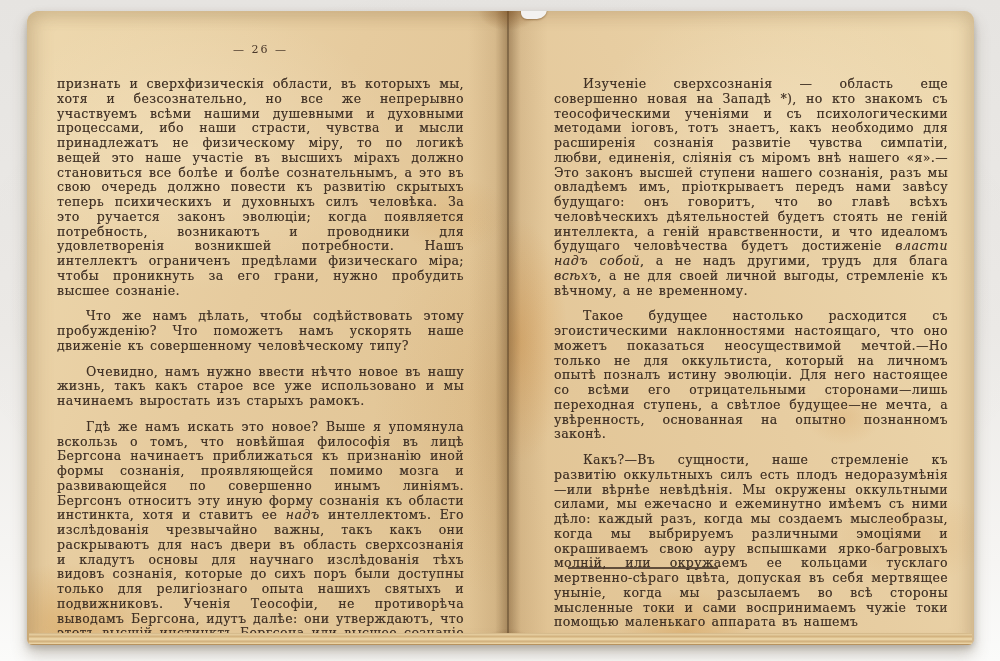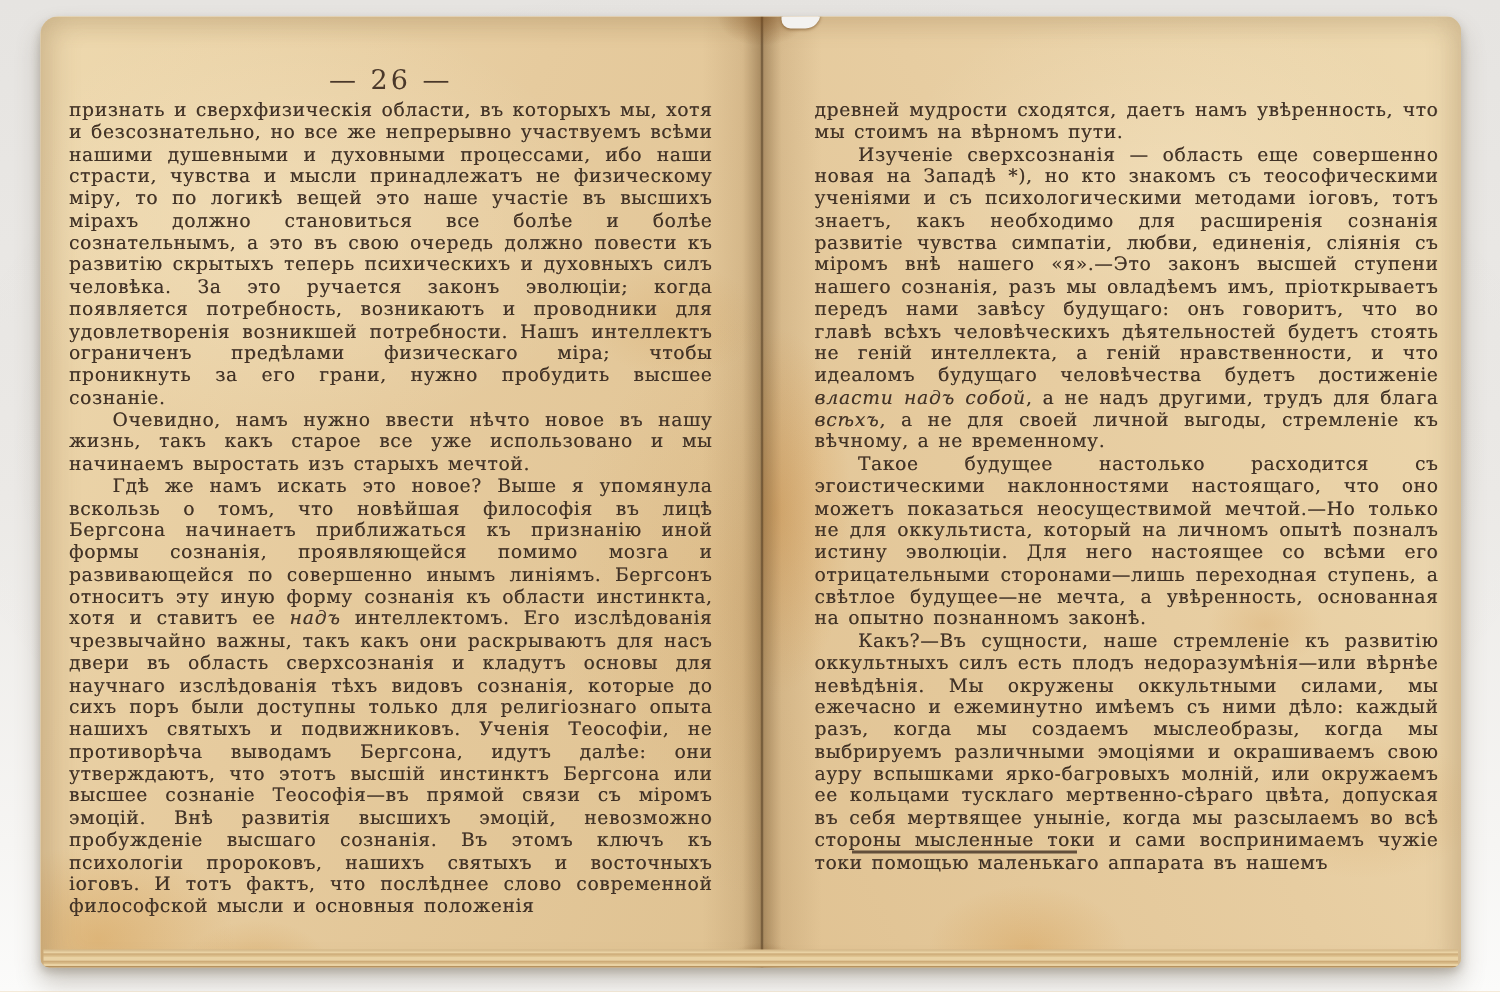--- a/index.html
+++ b/index.html
@@ -59,33 +59,33 @@
   }
   .bottom-edges{
     position:absolute;left:2px;right:2px;bottom:0;height:11px;
     background:
       linear-gradient(180deg, rgba(150,110,60,0.30) 0%, rgba(150,110,60,0) 18%),
       repeating-linear-gradient(180deg,#e9d2a4 0px,#e9d2a4 2px,#cdab78 3px,#e3c997 5px);
     border-bottom:1px solid #b6925f;
   }
   .page-head{
     position:absolute;top:32px;text-align:center;
-    color:#4a382a;font-size:18px;letter-spacing:2px;
+    color:#4a382a;font-size:11px;letter-spacing:2px;
   }
   .head-left{left:19px;width:429px;}
   .head-right{left:516px;width:416px;}
   .text-block{
     position:absolute;top:55px;
     color:#413226;font-size:12.4px;line-height:14.75px;
     text-align:justify;letter-spacing:0.45px;word-spacing:1.5px;
     text-shadow:0.2px 0.2px 0.4px rgba(63,49,38,0.55);
   }
   .tb-left{left:19px;width:429px;}
   .tb-right{left:516px;width:416px;}
-  .text-block p{margin:0;}
+  .text-block p{margin:11px;}
   .text-block p.indent{text-indent:29px;}
   .text-block em{letter-spacing:0.6px;}
   .footnote-rule{
     position:absolute;left:541px;top:556px;width:150px;height:1.5px;
     background:#4a382a;opacity:0.85;
   }
   .footnote{
     position:absolute;left:516px;top:567px;width:416px;
     color:#46362a;font-size:10.6px;line-height:13px;
     text-align:justify;text-indent:26px;letter-spacing:0.3px;
@@ -101,25 +101,25 @@
     <div class="page page-left"></div>
     <div class="page page-right"></div>
 
     <div class="gutter"></div>
     <div class="top-notch"></div>
 
     <div class="page-head head-left">— 26 —</div>
 
     <div class="text-block tb-left">
         <p><span>признать и сверхфизическія области, въ которыхъ мы, хотя и безсознательно, но все же непрерывно участвуемъ всѣми нашими душевными и духовными процессами, ибо наши страсти, чувства и мысли принадлежатъ не физическому міру, то по логикѣ вещей это наше участіе въ высшихъ мірахъ должно становиться все болѣе и болѣе сознательнымъ, а это въ свою очередь должно повести къ развитію скрытыхъ теперь психическихъ и духовныхъ силъ человѣка. За это ручается законъ эволюціи; когда появляется потребность, возникаютъ и проводники для удовлетворенія возникшей потребности. Нашъ интеллектъ ограниченъ предѣлами физическаго міра; чтобы проникнуть за его грани, нужно пробудить высшее сознаніе.</span></p>
-        <p class="indent"><span>Очевидно, намъ нужно ввести нѣчто новое въ нашу жизнь, такъ какъ старое все уже использовано и мы начинаемъ выростать изъ старыхъ мечтой.</span></p>
+        <p class="indent"><span>Что же намъ дѣлать, чтобы содѣйствовать этому пробужденію? Что поможетъ намъ ускорять наше движеніе къ совершенному человѣческому типу?</span></p>
+        <p class="indent"><span>Очевидно, намъ нужно ввести нѣчто новое въ нашу жизнь, такъ какъ старое все уже использовано и мы начинаемъ выростать изъ старыхъ рамокъ.</span></p>
         <p class="indent"><span>Гдѣ же намъ искать это новое? Выше я упомянула вскользь о томъ, что новѣйшая философія въ лицѣ Бергсона начинаетъ приближаться къ признанію иной формы сознанія, проявляющейся помимо мозга и развивающейся по совершенно инымъ линіямъ. Бергсонъ относитъ эту иную форму сознанія къ области инстинкта, хотя и ставитъ ее </span><em>надъ</em><span> интеллектомъ. Его изслѣдованія чрезвычайно важны, такъ какъ они раскрываютъ для насъ двери въ область сверхсознанія и кладутъ основы для научнаго изслѣдованія тѣхъ видовъ сознанія, которые до сихъ поръ были доступны только для религіознаго опыта нашихъ святыхъ и подвижниковъ. Ученія Теософіи, не противорѣча выводамъ Бергсона, идутъ далѣе: они утверждаютъ, что этотъ высшій инстинктъ Бергсона или высшее сознаніе Теософія—въ прямой связи съ міромъ эмоцій. Внѣ развитія высшихъ эмоцій, невозможно пробужденіе высшаго сознанія. Въ этомъ ключъ къ психологіи пророковъ, нашихъ святыхъ и восточныхъ іоговъ. И тотъ фактъ, что послѣднее слово современной философской мысли и основныя положенія</span></p>
       </div>
     <div class="text-block tb-right">
-        <p><span>древней мудрости сходятся, даетъ намъ увѣренность, что мы стоимъ на вѣрномъ пути.</span></p>
         <p class="indent"><span>Изученіе сверхсознанія — область еще совершенно новая на Западѣ *), но кто знакомъ съ теософическими ученіями и съ психологическими методами іоговъ, тотъ знаетъ, какъ необходимо для расширенія сознанія развитіе чувства симпатіи, любви, единенія, сліянія съ міромъ внѣ нашего «я».—Это законъ высшей ступени нашего сознанія, разъ мы овладѣемъ имъ, пріоткрываетъ передъ нами завѣсу будущаго: онъ говоритъ, что во главѣ всѣхъ человѣческихъ дѣятельностей будетъ стоять не геній интеллекта, а геній нравственности, и что идеаломъ будущаго человѣчества будетъ достиженіе </span><em>власти надъ собой</em><span>, а не надъ другими, трудъ для блага </span><em>всѣхъ</em><span>, а не для своей личной выгоды, стремленіе къ вѣчному, а не временному.</span></p>
         <p class="indent"><span>Такое будущее настолько расходится съ эгоистическими наклонностями настоящаго, что оно можетъ показаться неосуществимой мечтой.—Но только не для оккультиста, который на личномъ опытѣ позналъ истину эволюціи. Для него настоящее со всѣми его отрицательными сторонами—лишь переходная ступень, а свѣтлое будущее—не мечта, а увѣренность, основанная на опытно познанномъ законѣ.</span></p>
         <p class="indent"><span>Какъ?—Въ сущности, наше стремленіе къ развитію оккультныхъ силъ есть плодъ недоразумѣнія—или вѣрнѣе невѣдѣнія. Мы окружены оккультными силами, мы ежечасно и ежеминутно имѣемъ съ ними дѣло: каждый разъ, когда мы создаемъ мыслеобразы, когда мы выбрируемъ различными эмоціями и окрашиваемъ свою ауру вспышками ярко-багровыхъ молній, или окружаемъ ее кольцами тусклаго мертвенно-сѣраго цвѣта, допуская въ себя мертвящее уныніе, когда мы разсылаемъ во всѣ стороны мысленные токи и сами воспринимаемъ чужіе токи помощью маленькаго аппарата въ нашемъ</span></p>
       </div>
 
     <div class="footnote-rule"></div>
 
     <div class="bottom-edges"></div>
   </div>
 </div>

